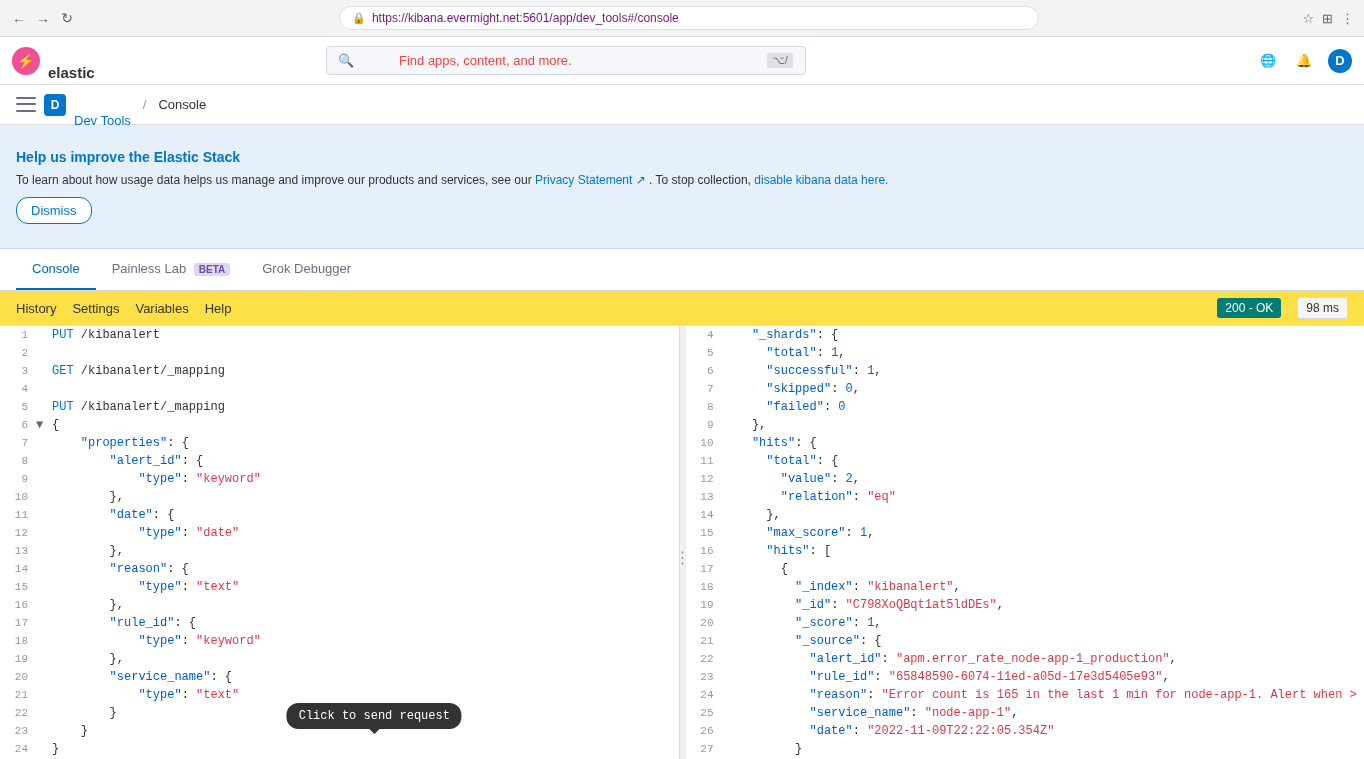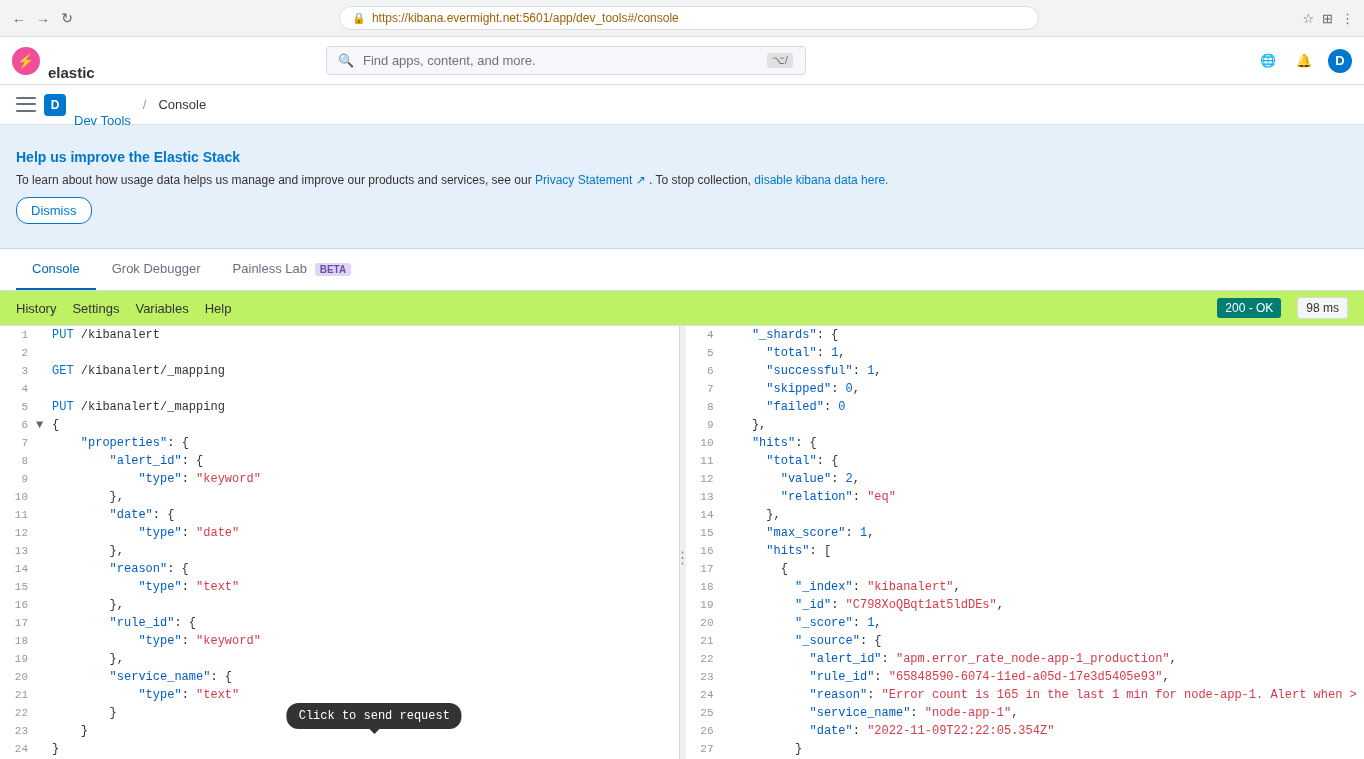--- a/index.html
+++ b/index.html
@@ -3,21 +3,21 @@
   <meta charset="utf-8">
   <style>
     * { box-sizing: border-box; margin: 0; padding: 0; }
     body { font-family: -apple-system, BlinkMacSystemFont, 'Segoe UI', sans-serif; font-size: 13px; background: #fff; color: #333; overflow: hidden; }
 
     
     .browser-chrome { background: #f1f3f4; border-bottom: 1px solid #ddd; padding: 6px 10px; display: flex; align-items: center; gap: 8px; }
     .browser-controls { display: flex; gap: 6px; align-items: center; }
     .browser-btn { width: 18px; height: 18px; border: none; background: none; cursor: pointer; color: #666; font-size: 14px; display: flex; align-items: center; justify-content: center; }
     .address-bar { flex: 1; background: #fff; border: 1px solid #ddd; border-radius: 20px; padding: 4px 12px; font-size: 12px; color: #333; display: flex; align-items: center; gap: 6px; max-width: 700px; margin: 0 auto; }
-    .address-bar-url { flex: 1; font-size: 12px; color: #a16207; }
+    .address-bar-url { flex: 1; font-size: 12px; color: #701a75; }
     .browser-actions { display: flex; gap: 8px; align-items: center; color: #666; }
 
     
     .kibana-header { background: #fff; border-bottom: 1px solid #e0e0e0; padding: 0 12px; display: flex; align-items: center; gap: 12px; height: 48px; }
     .elastic-logo { display: flex; align-items: center; gap: 8px; color: #333; font-weight: 600; font-size: 16px; }
     .elastic-logo-circle { width: 26px; height: 26px; background: #f04e98; border-radius: 50%; display: flex; align-items: center; justify-content: center; color: white; font-size: 12px; font-weight: bold; }
     .search-bar { flex: 1; max-width: 500px; margin: 0 auto; background: #f5f7fa; border: 1px solid #d3dae6; border-radius: 4px; padding: 6px 12px; display: flex; align-items: center; gap: 8px; color: #69707d; font-size: 13px; }
     .header-actions { display: flex; gap: 12px; align-items: center; color: #69707d; margin-left: auto; }
     .header-icon { width: 24px; height: 24px; display: flex; align-items: center; justify-content: center; cursor: pointer; }
 
@@ -37,21 +37,21 @@
     .help-banner a { color: #0077cc; text-decoration: none; }
     .dismiss-btn { margin-top: 8px; background: white; border: 1px solid #0077cc; color: #0077cc; padding: 5px 14px; border-radius: 12px; cursor: pointer; font-size: 13px; }
 
     
     .dev-tools-tabs { display: flex; align-items: center; border-bottom: 1px solid #d3dae6; padding: 0 16px; background: #fff; }
     .tab { padding: 12px 16px; font-size: 13px; color: #69707d; cursor: pointer; border-bottom: 2px solid transparent; text-decoration: none; display: inline-block; }
     .tab.active { color: #006bb4; border-bottom: 2px solid #006bb4; font-weight: 500; }
     .beta-badge { background: #e0d5f5; color: #6b4fa0; font-size: 10px; padding: 1px 5px; border-radius: 3px; margin-left: 4px; font-weight: 600; }
 
     
-    .sub-toolbar { display: flex; align-items: center; gap: 16px; padding: 6px 16px; border-bottom: 1px solid #e0e0e0; background: #bef264; }
+    .sub-toolbar { display: flex; align-items: center; gap: 16px; padding: 6px 16px; border-bottom: 1px solid #e0e0e0; background: #fde047; }
     .sub-toolbar-item { font-size: 13px; color: #333; cursor: pointer; }
     .status-badge { background: #017d73; color: white; font-size: 12px; padding: 3px 8px; border-radius: 3px; margin-left: auto; font-weight: 500; }
     .time-badge { background: #f5f5f5; border: 1px solid #d3dae6; color: #333; font-size: 12px; padding: 3px 8px; border-radius: 3px; }
 
     
     .editor-area { display: flex; height: calc(759px - 48px - 40px - 88px - 44px - 36px - 40px); }
 
     
     .left-panel { flex: 1; border-right: 1px solid #d3dae6; overflow: hidden; position: relative; background: #fff; font-family: 'Monaco', 'Menlo', 'Courier New', monospace; font-size: 12px; }
     .editor-content { padding: 0; overflow-y: auto; height: 100%; }
@@ -99,21 +99,21 @@
 
 <div class="kibana-header">
   <div class="elastic-logo">
     <div class="elastic-logo-circle" style="background: #f04e98; font-size:14px; font-weight:bold; width:28px;height:28px;">
       <span style="color:white; font-size:14px;">⚡</span>
     </div>
     <span style="font-weight:600; font-size:15px;margin-top:24px;">elastic</span>
   </div>
   <div class="search-bar" style="flex:1; max-width:480px; margin: 0 auto;">
     <span>🔍</span>
-    <span style="color:#737373;">Find apps, content, and more.</span>
+    <span style="color:#ef4444;margin-left:36px;">Find apps, content, and more.</span>
     <span style="margin-left:auto; background:#e0e0e0; padding:1px 5px; border-radius:3px; font-size:11px;">⌥/</span>
   </div>
   <div class="header-actions">
     <div class="header-icon">🌐</div>
     <div class="header-icon">🔔</div>
     <div class="header-icon" style="background:#0077cc; color:white; border-radius:50%; font-weight:bold; font-size:13px;">
       <span>D</span>
     </div>
   </div>
 </div>
@@ -138,22 +138,22 @@
     <span>To learn about how usage data helps us manage and improve our products and services, see our</span>
     <a href="#"> <span>Privacy Statement</span> ↗</a>
     <span>. To stop collection,</span>
     <a href="#"><span>disable kibana data here.</span></a>
   </p>
   <button class="dismiss-btn">Dismiss</button>
 </div>
 
 <div class="dev-tools-tabs">
   <a class="tab active" href="#">Console</a>
+  <a class="tab" href="#">Painless Lab <span class="beta-badge">BETA</span></a>
   <a class="tab" href="#">Grok Debugger</a>
-  <a class="tab" href="#">Painless Lab <span class="beta-badge">BETA</span></a>
 </div>
 
 <div class="sub-toolbar">
   <span class="sub-toolbar-item">History</span>
   <span class="sub-toolbar-item">Settings</span>
   <span class="sub-toolbar-item">Variables</span>
   <span class="sub-toolbar-item">Help</span>
   <span class="status-badge">200 - OK</span>
   <span class="time-badge">98 ms</span>
 </div>

